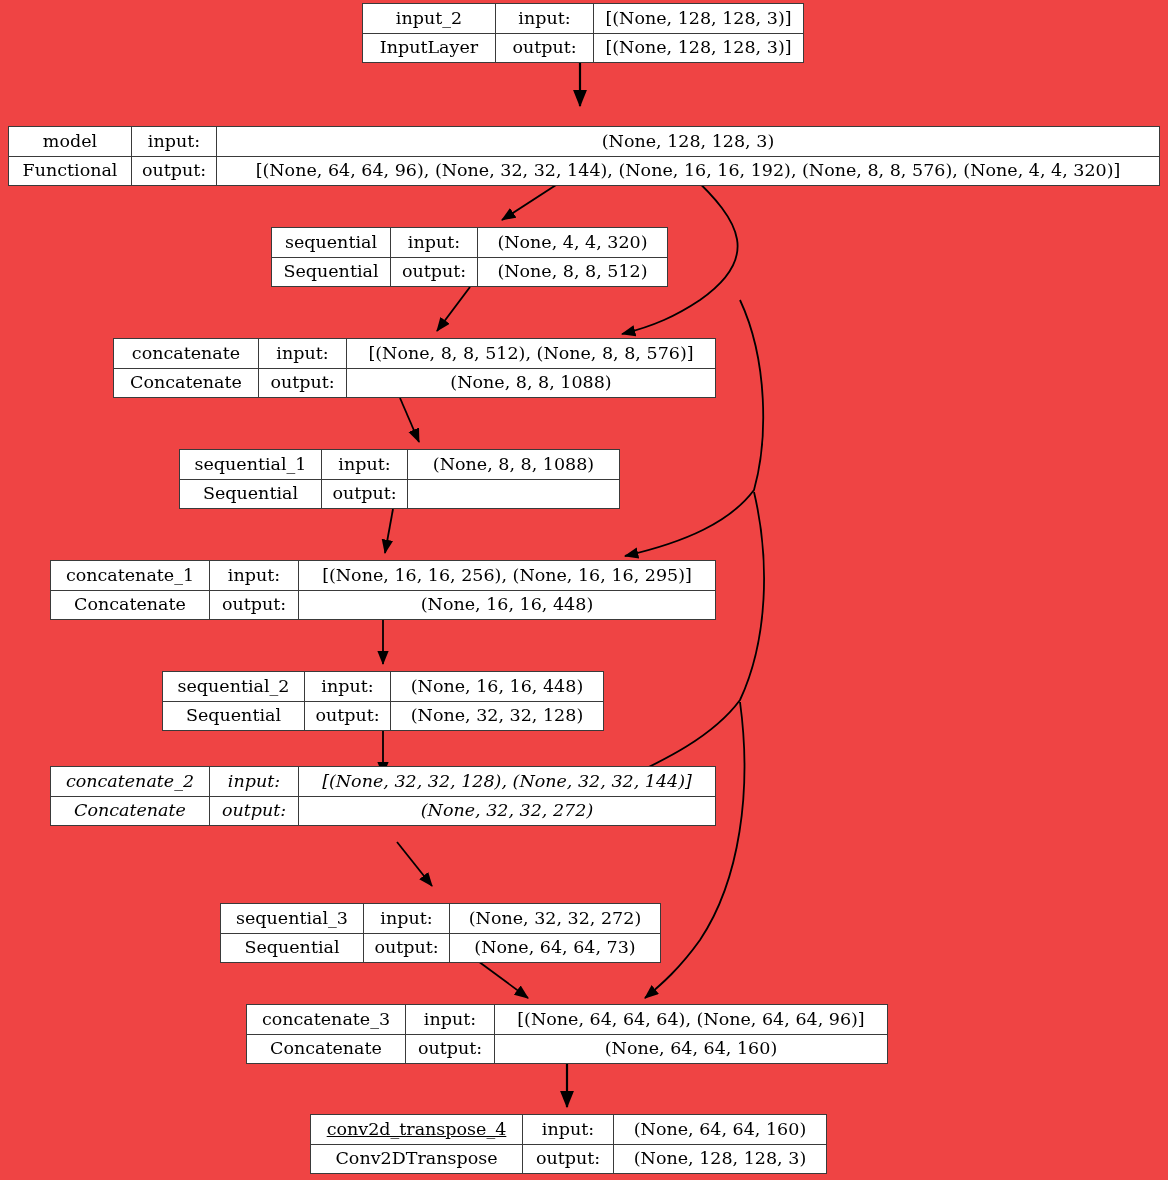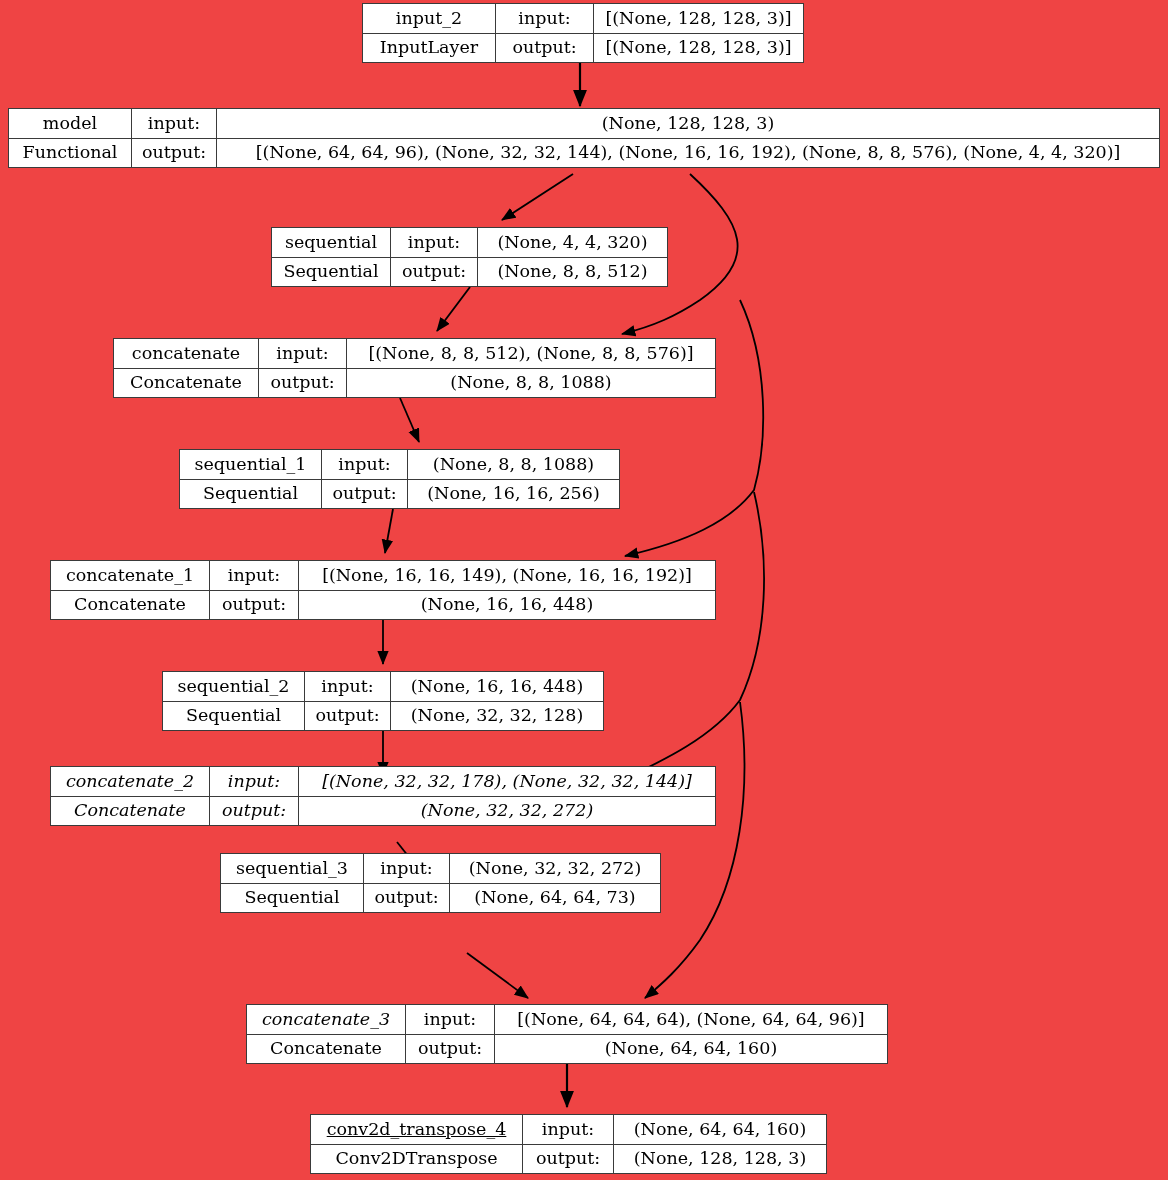--- a/index.html
+++ b/index.html
@@ -139,21 +139,21 @@
           <div class="cell name" style="width: 133px; flex: 0 0 133px;">input_2</div>
           <div class="cell io" style="width: 98px; flex: 0 0 98px;">input:</div>
           <div class="cell shape" style="flex: 1 1 auto;">[(None, 128, 128, 3)]</div>
         </div>
         <div class="node-row bottom">
           <div class="cell name" style="width: 133px; flex: 0 0 133px;">InputLayer</div>
           <div class="cell io" style="width: 98px; flex: 0 0 98px;">output:</div>
           <div class="cell shape" style="flex: 1 1 auto;">[(None, 128, 128, 3)]</div>
         </div>
       </div>
-      <div class="node" style="left: 8px; top: 108px; width: 1152px; height: 60px;">
+      <div class="node" style="left: 8px; top: 126px; width: 1152px; height: 60px;">
         <div class="node-row top">
           <div class="cell name" style="width: 123px; flex: 0 0 123px;">model</div>
           <div class="cell io" style="width: 85px; flex: 0 0 85px;">input:</div>
           <div class="cell shape" style="flex: 1 1 auto;">(None, 128, 128, 3)</div>
         </div>
         <div class="node-row bottom">
           <div class="cell name" style="width: 123px; flex: 0 0 123px;">Functional</div>
           <div class="cell io" style="width: 85px; flex: 0 0 85px;">output:</div>
           <div class="cell shape" style="flex: 1 1 auto;">[(None, 64, 64, 96), (None, 32, 32, 144), (None, 16, 16, 192), (None, 8, 8, 576), (None, 4, 4, 320)]</div>
         </div>
@@ -184,28 +184,27 @@
       </div>
       <div class="node" style="left: 179px; top: 449px; width: 441px; height: 60px;">
         <div class="node-row top">
           <div class="cell name" style="width: 142px; flex: 0 0 142px;">sequential_1</div>
           <div class="cell io" style="width: 86px; flex: 0 0 86px;">input:</div>
           <div class="cell shape" style="flex: 1 1 auto;">(None, 8, 8, 1088)</div>
         </div>
         <div class="node-row bottom">
           <div class="cell name" style="width: 142px; flex: 0 0 142px;">Sequential</div>
           <div class="cell io" style="width: 86px; flex: 0 0 86px;">output:</div>
-          <div class="cell shape" style="flex: 1 1 auto;">(None, 16, 16, 256)</div>
         </div>
       </div>
       <div class="node" style="left: 50px; top: 560px; width: 666px; height: 60px;">
         <div class="node-row top">
           <div class="cell name" style="width: 159px; flex: 0 0 159px;">concatenate_1</div>
           <div class="cell io" style="width: 89px; flex: 0 0 89px;">input:</div>
-          <div class="cell shape" style="flex: 1 1 auto;">[(None, 16, 16, 149), (None, 16, 16, 192)]</div>
+          <div class="cell shape" style="flex: 1 1 auto;">[(None, 16, 16, 256), (None, 16, 16, 295)]</div>
         </div>
         <div class="node-row bottom">
           <div class="cell name" style="width: 159px; flex: 0 0 159px;">Concatenate</div>
           <div class="cell io" style="width: 89px; flex: 0 0 89px;">output:</div>
           <div class="cell shape" style="flex: 1 1 auto;">(None, 16, 16, 448)</div>
         </div>
       </div>
       <div class="node" style="left: 162px; top: 671px; width: 442px; height: 60px;">
         <div class="node-row top">
           <div class="cell name" style="width: 142px; flex: 0 0 142px;">sequential_2</div>
@@ -215,43 +214,43 @@
         <div class="node-row bottom">
           <div class="cell name" style="width: 142px; flex: 0 0 142px;">Sequential</div>
           <div class="cell io" style="width: 86px; flex: 0 0 86px;">output:</div>
           <div class="cell shape" style="flex: 1 1 auto;">(None, 32, 32, 128)</div>
         </div>
       </div>
       <div class="node" style="left: 50px; top: 766px; width: 666px; height: 60px; font-style: italic;">
         <div class="node-row top">
           <div class="cell name" style="width: 159px; flex: 0 0 159px;">concatenate_2</div>
           <div class="cell io" style="width: 89px; flex: 0 0 89px;">input:</div>
-          <div class="cell shape" style="flex: 1 1 auto;">[(None, 32, 32, 178), (None, 32, 32, 144)]</div>
+          <div class="cell shape" style="flex: 1 1 auto;">[(None, 32, 32, 128), (None, 32, 32, 144)]</div>
         </div>
         <div class="node-row bottom">
           <div class="cell name" style="width: 159px; flex: 0 0 159px;">Concatenate</div>
           <div class="cell io" style="width: 89px; flex: 0 0 89px;">output:</div>
           <div class="cell shape" style="flex: 1 1 auto;">(None, 32, 32, 272)</div>
         </div>
       </div>
-      <div class="node" style="left: 220px; top: 853px; width: 441px; height: 60px;">
+      <div class="node" style="left: 220px; top: 903px; width: 441px; height: 60px;">
         <div class="node-row top">
           <div class="cell name" style="width: 143px; flex: 0 0 143px;">sequential_3</div>
           <div class="cell io" style="width: 86px; flex: 0 0 86px;">input:</div>
           <div class="cell shape" style="flex: 1 1 auto;">(None, 32, 32, 272)</div>
         </div>
         <div class="node-row bottom">
           <div class="cell name" style="width: 143px; flex: 0 0 143px;">Sequential</div>
           <div class="cell io" style="width: 86px; flex: 0 0 86px;">output:</div>
           <div class="cell shape" style="flex: 1 1 auto;">(None, 64, 64, 73)</div>
         </div>
       </div>
       <div class="node" style="left: 246px; top: 1004px; width: 642px; height: 60px;">
         <div class="node-row top">
-          <div class="cell name" style="width: 159px; flex: 0 0 159px; font-style: italic;">concatenate_3</div>
+          <div class="cell name" style="width: 159px; flex: 0 0 159px;">concatenate_3</div>
           <div class="cell io" style="width: 89px; flex: 0 0 89px;">input:</div>
           <div class="cell shape" style="flex: 1 1 auto;">[(None, 64, 64, 64), (None, 64, 64, 96)]</div>
         </div>
         <div class="node-row bottom">
           <div class="cell name" style="width: 159px; flex: 0 0 159px;">Concatenate</div>
           <div class="cell io" style="width: 89px; flex: 0 0 89px;">output:</div>
           <div class="cell shape" style="flex: 1 1 auto;">(None, 64, 64, 160)</div>
         </div>
       </div>
       <div class="node" style="left: 310px; top: 1114px; width: 517px; height: 60px;">

